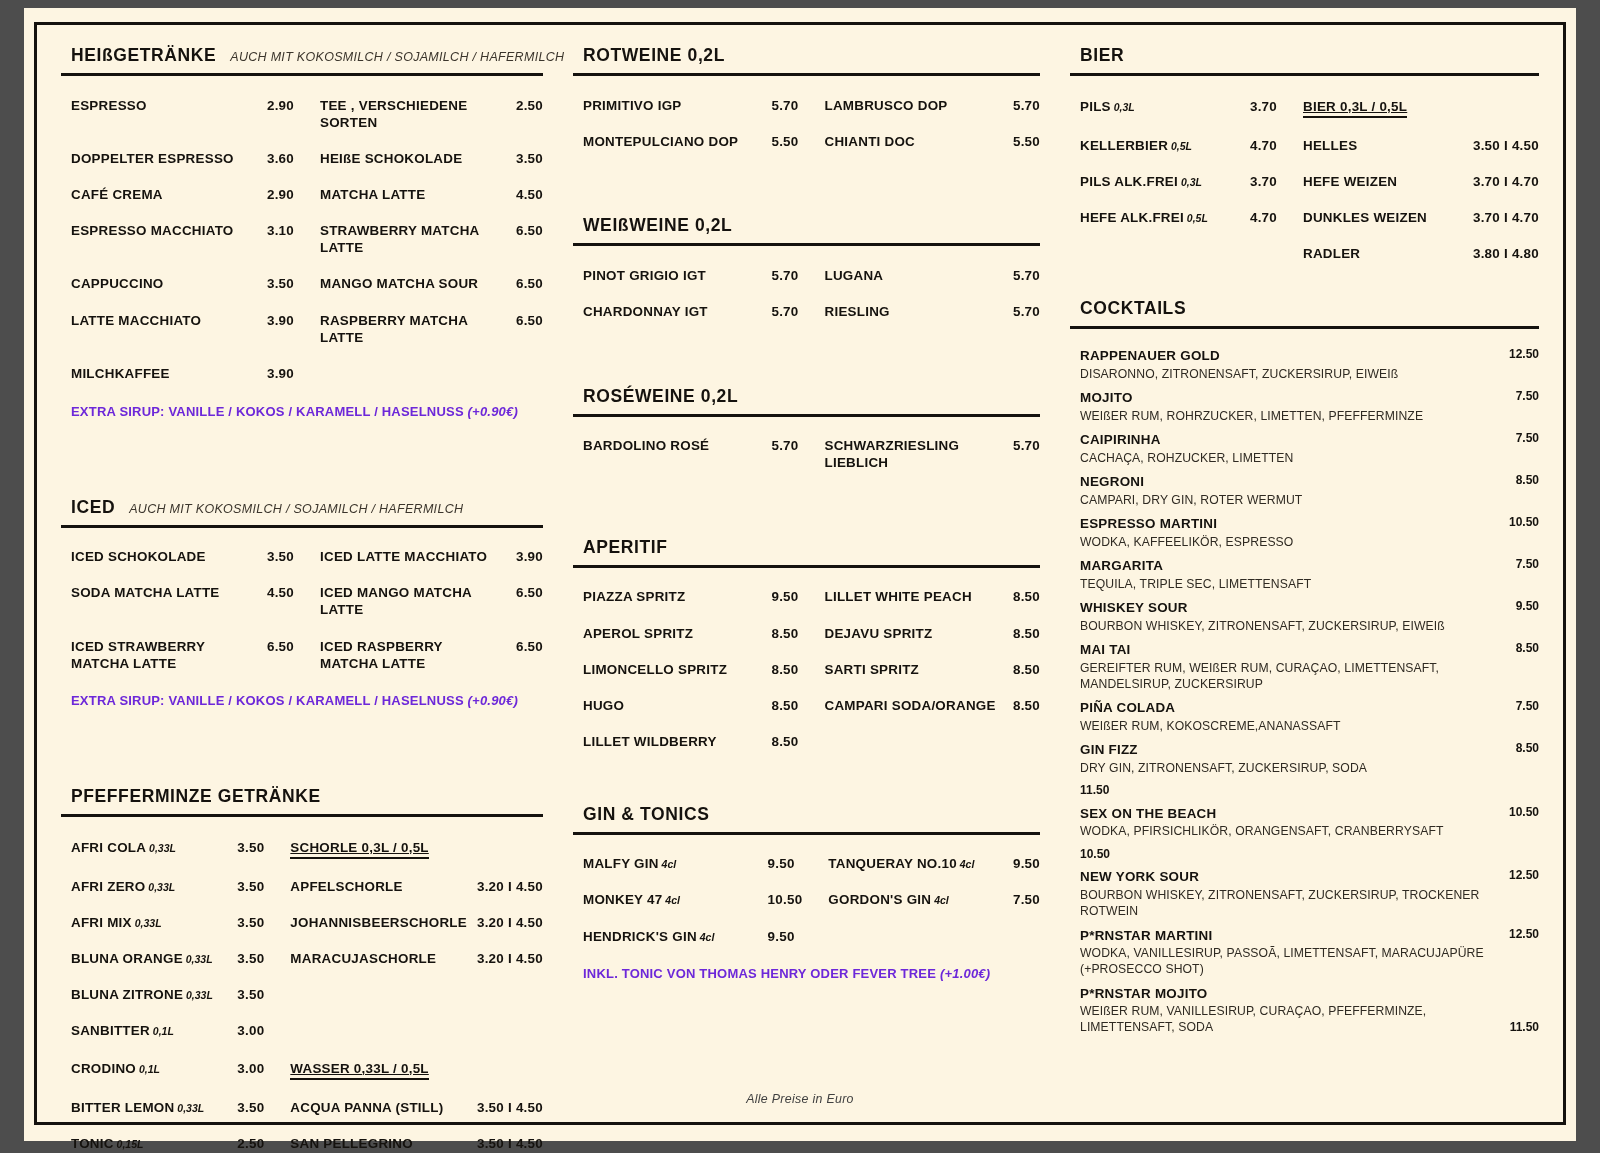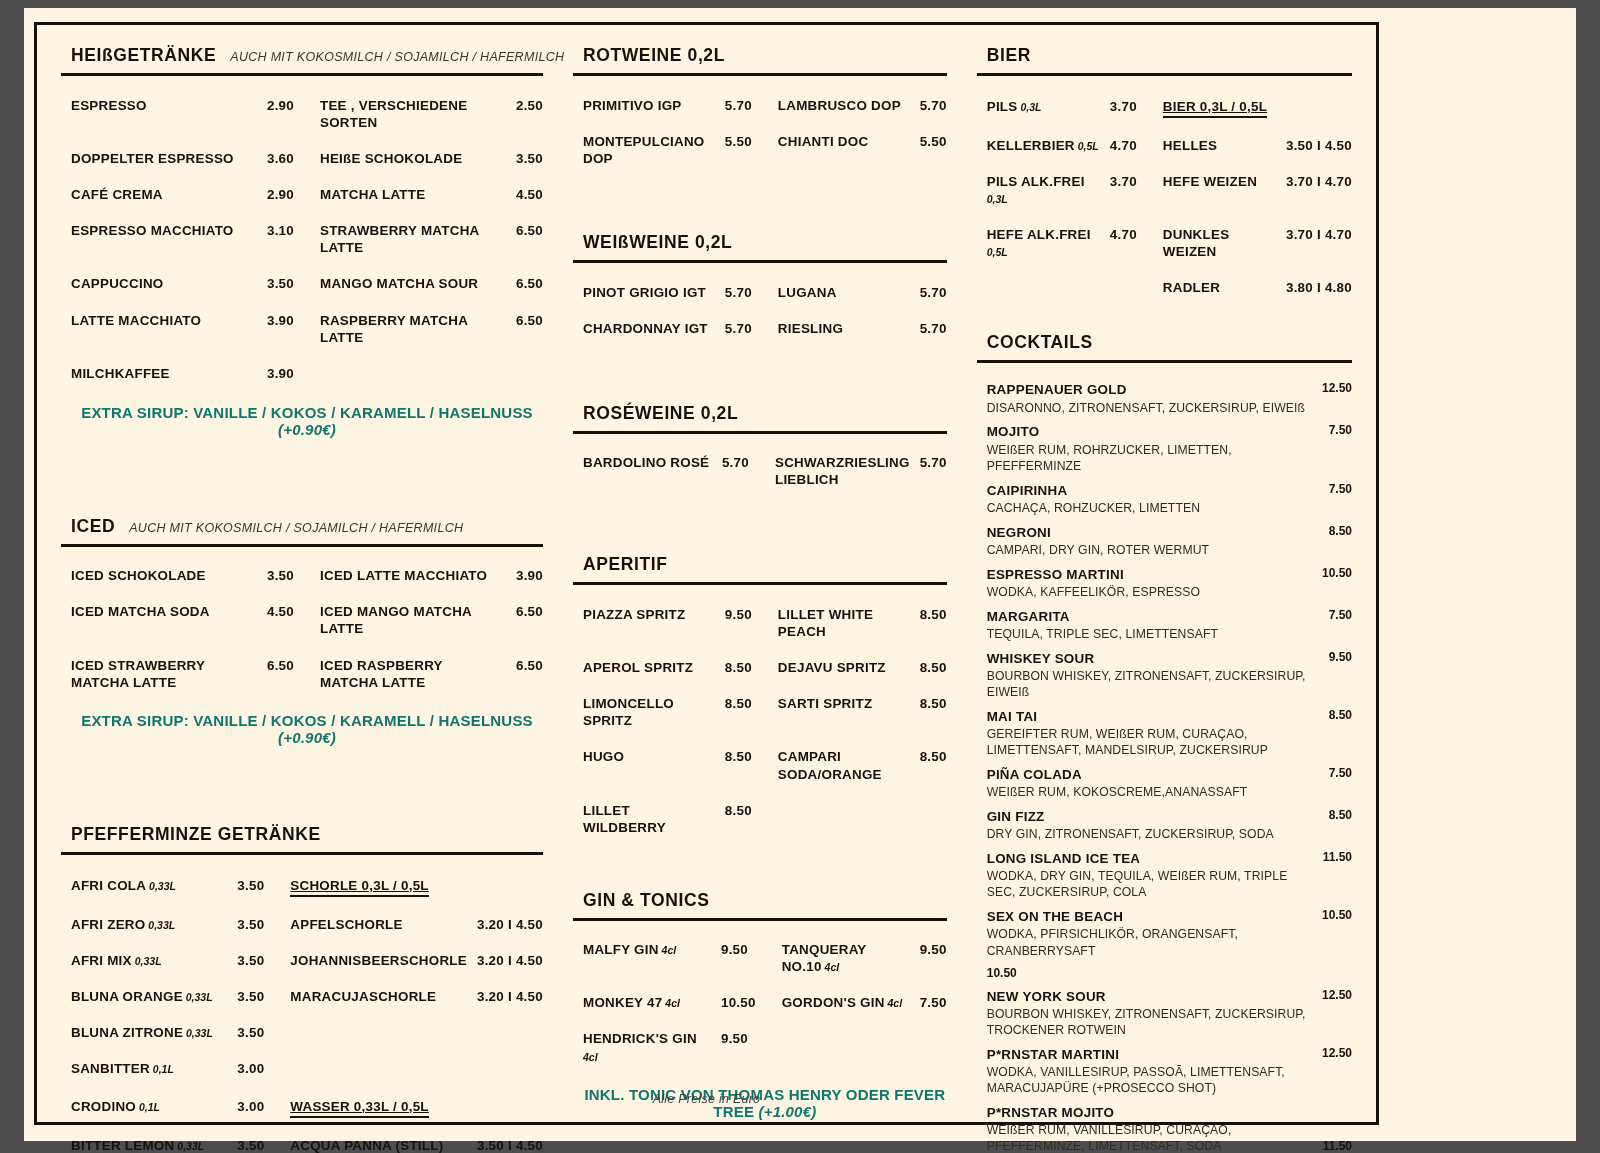--- a/index.html
+++ b/index.html
@@ -14,21 +14,21 @@
   #frame {
     position: absolute;
     left: 24px; top: 8px;
     width: 1552px; height: 1133px;
     background: #fdf5e2;
   }
 
   #page {
     position: absolute;
     left: 10px; top: 14px;
-    width: 1345px; height: 1103px;
+    width: 1532px; height: 1103px;
     border: 3px solid #15120e;
     background: #fdf5e2;
     padding: 20px 24px 10px 24px;
   }
 
   #cols {
     display: flex;
     width: 100%;
     height: 100%;
     gap: 0px;
@@ -99,26 +99,25 @@
     letter-spacing: 0.25px;
     color: #15120e;
     display: inline-block;
     border-bottom: 2.5px solid #15120e;
     padding-bottom: 2px;
     text-decoration: underline;
   }
   .subhead-wrap { padding: 9.5px 10px 9.5px 0; }
 
   .footnote {
-    font-size: 15px;
+    font-size: 13px;
     font-weight: 700;
     letter-spacing: 0.2px;
-    color: #0f766e;
+    color: #6d28d9;
     padding: 12px 0 0 10px;
-    text-align: center;
   }
   .footnote i { font-weight: 700; font-style: italic; }
 
   
   .ck {
     display: flex;
     justify-content: space-between;
     align-items: flex-start;
     padding: 7.5px 0 0 10px;
   }
@@ -216,21 +215,21 @@
           <div class="sec-head">
             <span class="sec-title">ICED</span>
             <span class="sec-note">AUCH MIT KOKOSMILCH / SOJAMILCH / HAFERMILCH</span>
           </div>
           <div class="sec-rule"></div>
           <div class="grid">
               <div class="cell ">ICED SCHOKOLADE</div>
               <div class="cell price">3.50</div>
               <div class="cell ">ICED LATTE MACCHIATO</div>
               <div class="cell price last">3.90</div>
-              <div class="cell ">ICED MATCHA SODA</div>
+              <div class="cell ">SODA MATCHA LATTE</div>
               <div class="cell price">4.50</div>
               <div class="cell ">ICED MANGO MATCHA LATTE</div>
               <div class="cell price last">6.50</div>
               <div class="cell ">ICED STRAWBERRY<br>MATCHA LATTE</div>
               <div class="cell price">6.50</div>
               <div class="cell ">ICED RASPBERRY<br>MATCHA LATTE</div>
               <div class="cell price last">6.50</div>
             </div>
           <div class="footnote"><span>EXTRA SIRUP: VANILLE / KOKOS / KARAMELL / HASELNUSS </span><i>(+0.90€)</i></div>
         </div>
@@ -497,24 +496,20 @@
                 <div class="ck-price">7.50</div>
               </div>
               <div class="ck">
                 <div class="ck-left">
                   <div class="ck-name">GIN FIZZ</div>
                   <div class="ck-desc">DRY GIN, ZITRONENSAFT, ZUCKERSIRUP, SODA</div>
                 </div>
                 <div class="ck-price">8.50</div>
               </div>
               <div class="ck">
-                <div class="ck-left">
-                  <div class="ck-name">LONG ISLAND ICE TEA</div>
-                  <div class="ck-desc">WODKA, DRY GIN, TEQUILA, WEIßER RUM, TRIPLE SEC, ZUCKERSIRUP, COLA</div>
-                </div>
                 <div class="ck-price">11.50</div>
               </div>
               <div class="ck">
                 <div class="ck-left">
                   <div class="ck-name">SEX ON THE BEACH</div>
                   <div class="ck-desc">WODKA, PFIRSICHLIKÖR, ORANGENSAFT, CRANBERRYSAFT</div>
                 </div>
                 <div class="ck-price">10.50</div>
               </div>
               <div class="ck">

